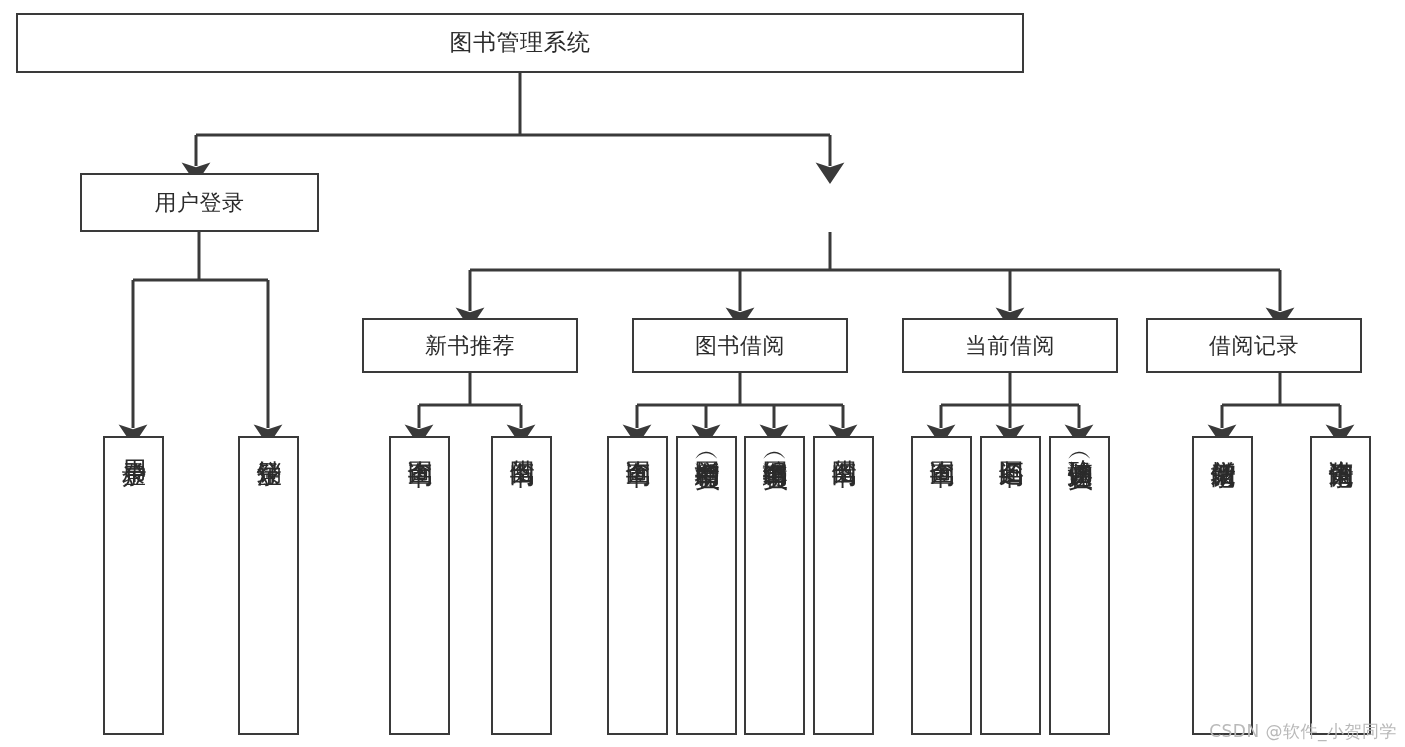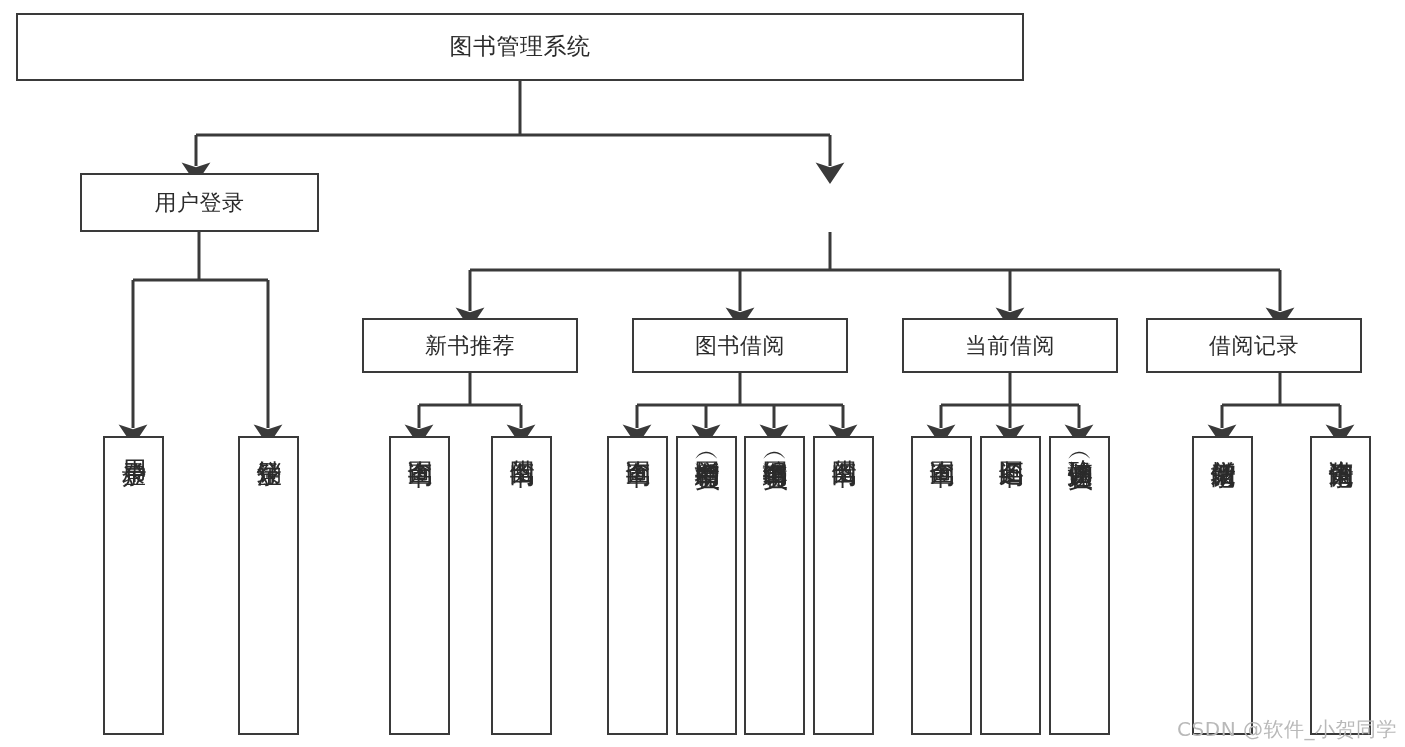--- a/index.html
+++ b/index.html
@@ -62,21 +62,21 @@
     font-size: 25px;
     line-height: 1.05;
     letter-spacing: 1px;
     margin: 0 auto;
     padding-top: 2px;
   }
   .watermark {
     position: absolute;
     right: 8px;
     bottom: 4px;
-    font-size: 20px;
+    font-size: 17px;
     color: #b9b9b9;
     letter-spacing: 0.5px;
     white-space: nowrap;
     user-select: none;
   }
 </style>
 </head>
 <body>
 
 <div id="diagram-root">
@@ -124,21 +124,21 @@
       <path d="M1010,405 L1010,428" marker-end="url(#arrow)"></path>
       <path d="M1079,405 L1079,428" marker-end="url(#arrow)"></path>
 
       <path d="M1280,373 L1280,405"></path>
       <path d="M1222,405 L1340,405"></path>
       <path d="M1222,405 L1222,428" marker-end="url(#arrow)"></path>
       <path d="M1340,405 L1340,428" marker-end="url(#arrow)"></path>
     </g>
   </svg>
 
-  <div class="node horiz root" style="left:16px; top:13px; width:1008px; height:68px;">
+  <div class="node horiz root" style="left:16px; top:13px; width:1008px; height:60px;">
     <span class="node-label">图书管理系统</span>
   </div>
 
   <div class="node horiz" style="left:80px; top:173px; width:239px; height:59px;">
     <span class="node-label">用户登录</span>
   </div>
 
   <div class="node horiz" style="left:362px; top:318px; width:216px; height:55px;justify-content:center;">
     <span class="node-label">新书推荐</span>
   </div>

